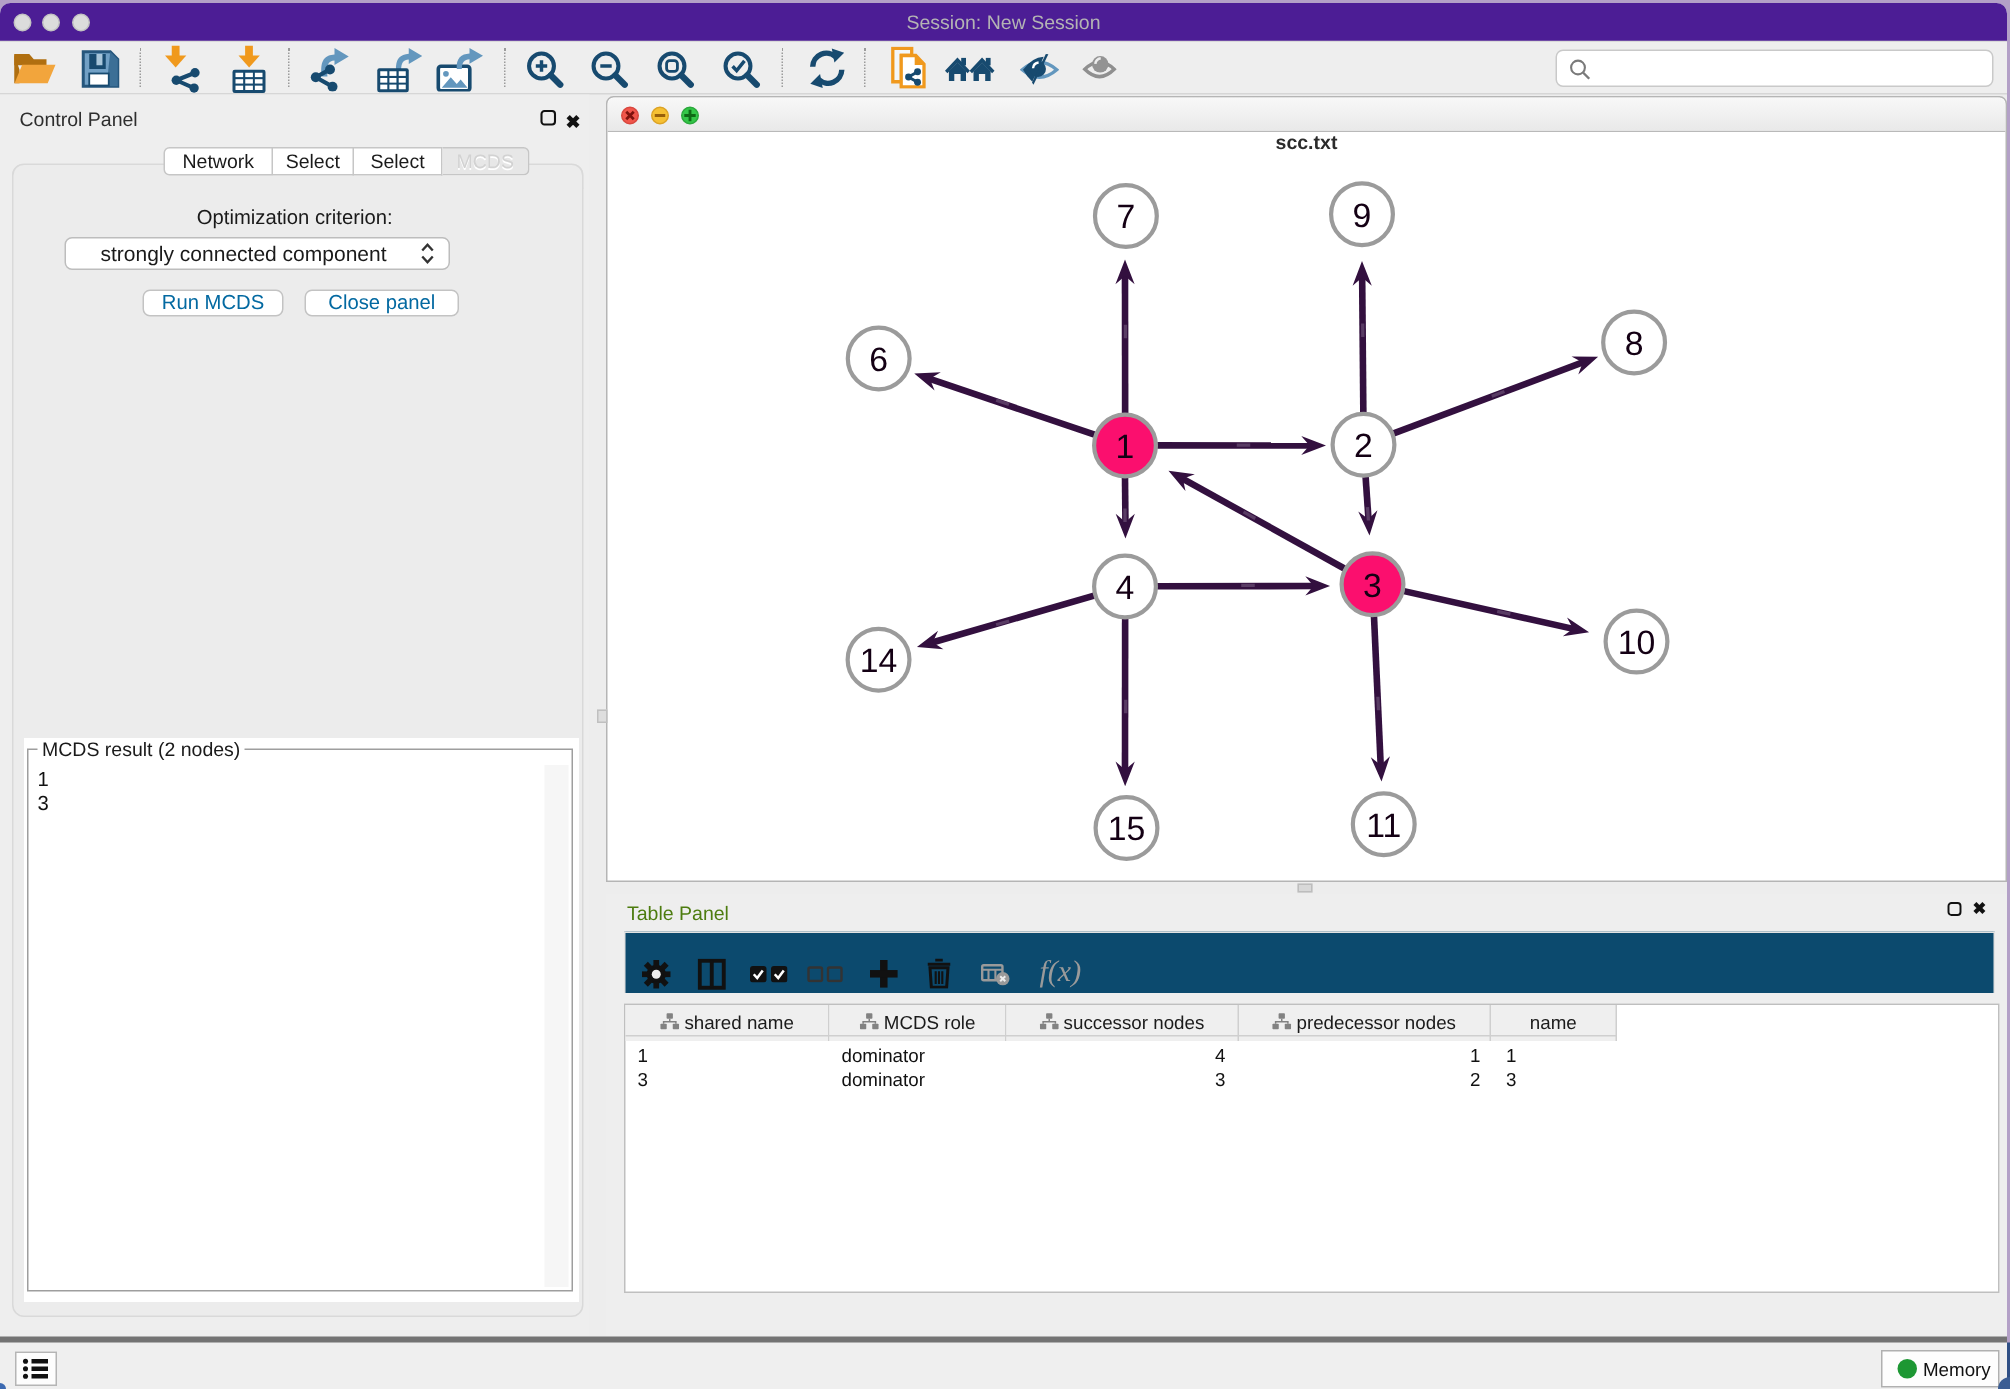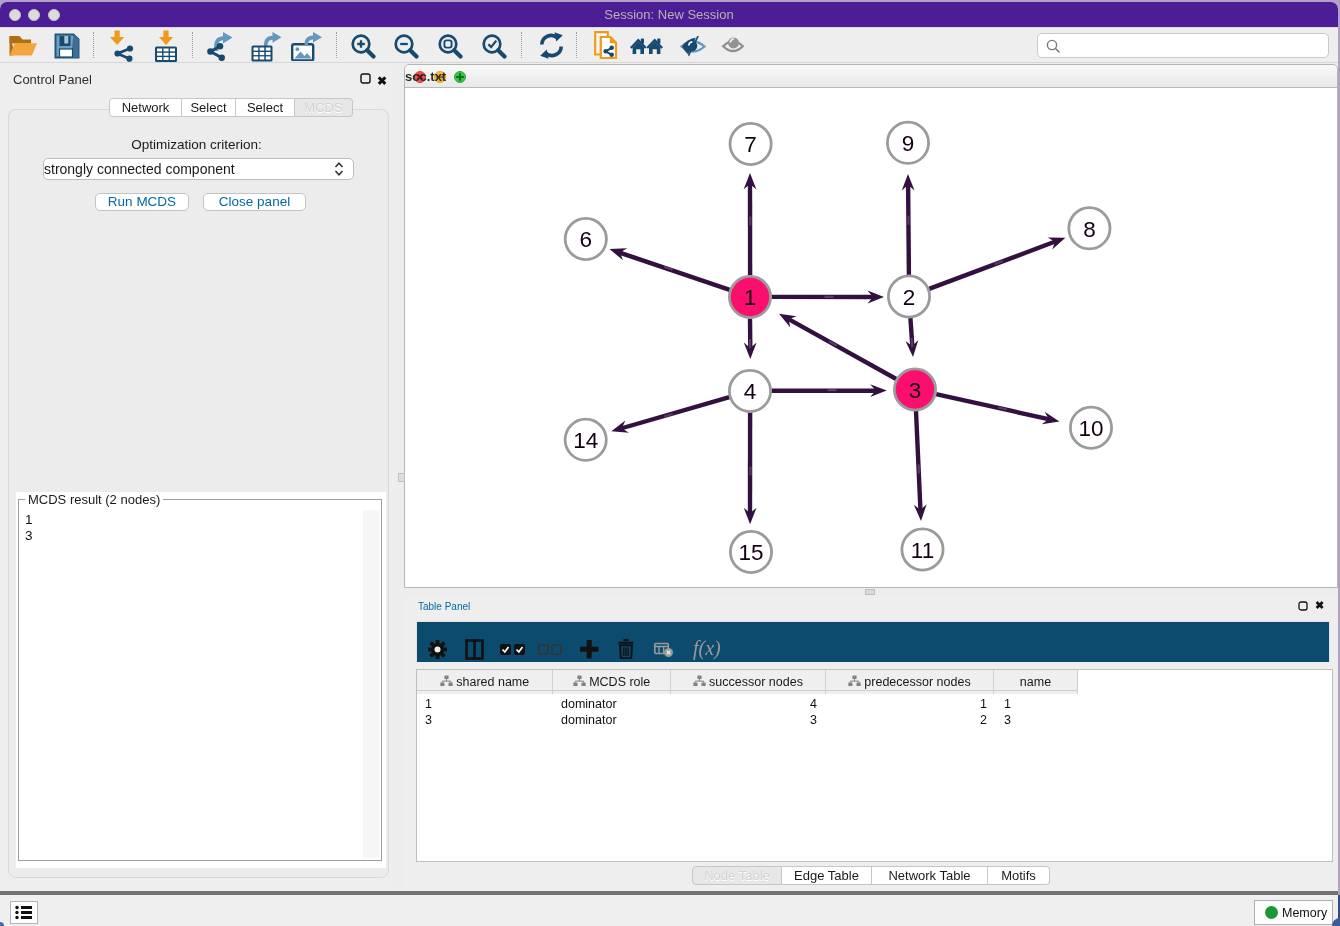--- a/index.html
+++ b/index.html
@@ -29,41 +29,41 @@
   border:1px solid #d9d9d9;border-radius:8px;box-sizing:border-box;}
 #cp-strip{position:absolute;left:8px;top:46px;width:381px;height:17px;background:#e3e3e3;
   border:1px solid #d9d9d9;border-bottom:1px solid #dcdcdc;border-radius:8px 8px 0 0;box-sizing:border-box;}
 .seg{position:absolute;display:flex;font-size:13px;}
 .seg .s{background:#fff;border:1px solid #c6c6c6;border-left:none;color:#1a1a1a;
   text-align:center;line-height:18px;height:19px;box-sizing:border-box;}
 .seg .s.first{border-left:1px solid #c6c6c6;border-radius:4px 0 0 4px;}
 .seg .s.last{border-radius:0 4px 4px 0;}
 .seg .s.dis{background:#e7e7e7;color:#d2d2d2;text-shadow:0 1px 0 #ffffff;}
 #opt-label{position:absolute;left:0;top:74px;width:100%;text-align:center;font-size:13.5px;color:#1a1a1a;}
-#combo{position:absolute;left:43px;top:95px;width:311px;height:22px;background:#fff;
+#combo{position:absolute;left:43px;top:95px;width:257px;height:22px;background:#fff;
   border:1px solid #bdbdbd;border-radius:5px;box-sizing:border-box;font-size:14px;color:#1a1a1a;
-  line-height:20px;padding-left:0;}
+  line-height:20px;padding-left:23px;}
 .btn{position:absolute;height:18px;background:#ffffff;border:1px solid #c3c3c3;border-radius:5px;
   box-sizing:border-box;font-size:13.5px;color:#0369a1;text-align:center;line-height:16px;}
 #mcdsbox{position:absolute;left:16px;top:429px;width:370px;height:376px;background:#fff;}
 #mcdsframe{position:absolute;left:2px;top:7px;right:4px;bottom:7px;border:1px solid #9e9e9e;}
 #mcdslabel{position:absolute;left:6px;top:-8px;background:#fff;padding:0 3px;font-size:13px;color:#1a1a1a;}
 #mcdsscroll{position:absolute;right:2px;top:10px;width:16px;bottom:2px;background:#f6f6f6;}
 
 #netframe{position:absolute;left:404px;top:62px;width:934px;height:524px;
   border:1px solid #b5b5b5;box-sizing:border-box;background:#fff;border-radius:5px 5px 0 0;}
 #nettitle{position:absolute;left:0;top:0;width:100%;height:22px;
   background:linear-gradient(#f8f8f8,#e9e9e9);border-bottom:1px solid #b9b9b9;
   border-radius:5px 5px 0 0;}
-#nettitle .t{position:absolute;width:100%;text-align:left;top:4px;font-size:13px;
+#nettitle .t{position:absolute;width:100%;text-align:center;top:22px;font-size:13px;
   font-weight:bold;color:#2b2b2b;}
 .mbtn{position:absolute;top:5.5px;width:12px;height:12px;border-radius:50%;box-sizing:border-box;}
 
 #tablepanel{position:absolute;left:404px;top:594px;width:934px;height:296px;background:#eeeeee;}
-#tp-title{position:absolute;left:14px;top:5px;font-size:10px;color:#0369a1;}
+#tp-title{position:absolute;left:14px;top:5px;font-size:13px;color:#4d7c0f;}
 #tp-toolbar{position:absolute;left:12px;top:25px;right:8px;height:40px;background:#0c4a6e;
   border:1px solid #e2e2e2;border-bottom:none;}
 #tp-table{position:absolute;left:12px;top:73px;width:915px;height:191px;background:#fff;
   border:1px solid #bfbfbf;}
 .th{position:absolute;top:0;height:24px;background:#efefef;border-right:1px solid #cfcfcf;
   box-sizing:border-box;font-size:12.5px;color:#1a1a1a;text-align:center;line-height:24px;}
 .td{position:absolute;font-size:12.5px;color:#111;height:16px;line-height:16px;}
 
 #statusbar{position:absolute;left:0;top:889px;width:100%;height:35px;background:#efefef;
   border-top:4px solid #737373;}
@@ -443,26 +443,20 @@
         <div class="td" style="left:144px;top:26px;">dominator</div>
         <div class="td" style="left:254px;top:26px;width:146px;text-align:right;">4</div>
         <div class="td" style="left:409px;top:26px;width:161px;text-align:right;">1</div>
         <div class="td" style="left:587px;top:26px;">1</div>
         <div class="td" style="left:8px;top:42px;">3</div>
         <div class="td" style="left:144px;top:42px;">dominator</div>
         <div class="td" style="left:254px;top:42px;width:146px;text-align:right;">3</div>
         <div class="td" style="left:409px;top:42px;width:161px;text-align:right;">2</div>
         <div class="td" style="left:587px;top:42px;">3</div>
       </div>
-    <div class="seg" style="left:288px;top:270px;">
-      <div class="s first dis" style="width:90px;">Node Table</div>
-      <div class="s" style="width:90px;">Edge Table</div>
-      <div class="s" style="width:116px;">Network Table</div>
-      <div class="s last" style="width:62px;">Motifs</div>
-    </div>
   </div>
   <div id="statusbar">
     <div id="listbtn"><svg width="18" height="15" style="margin:3px 0 0 4px;">
       <circle cx="2" cy="2.5" r="1.7" fill="#111"></circle>
           <rect x="6" y="1" width="11" height="3" fill="#111"></rect>
       <circle cx="2" cy="7.5" r="1.7" fill="#111"></circle>
           <rect x="6" y="6" width="11" height="3" fill="#111"></rect>
       <circle cx="2" cy="12.5" r="1.7" fill="#111"></circle>
           <rect x="6" y="11" width="11" height="3" fill="#111"></rect>
     </svg></div>

